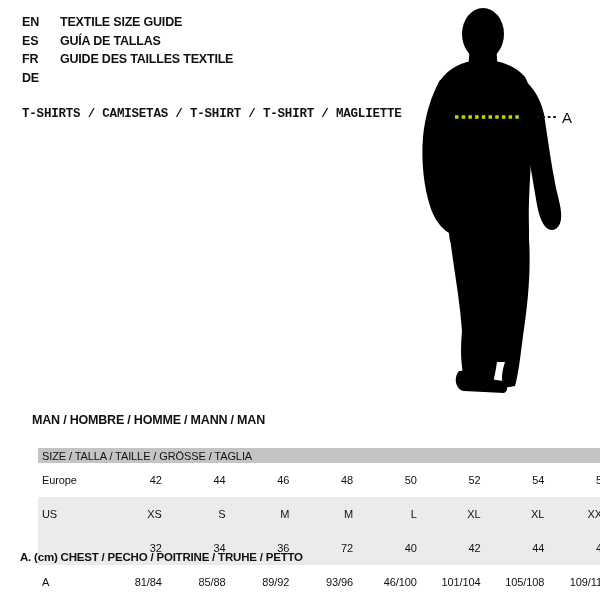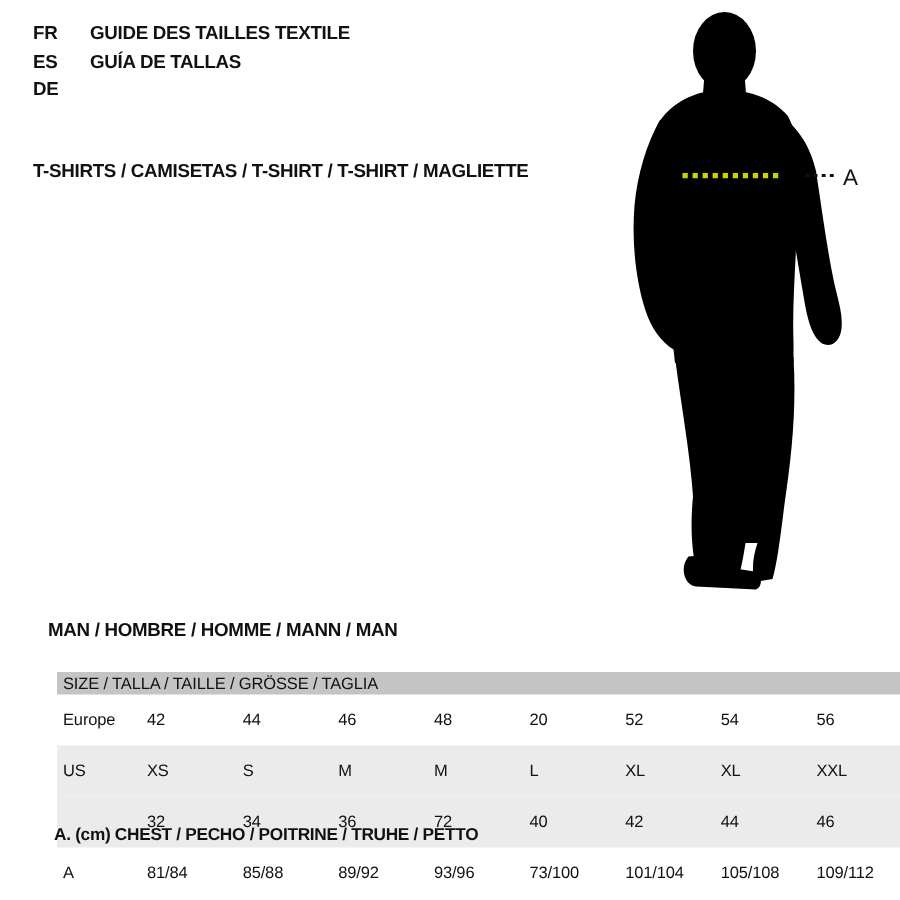--- a/index.html
+++ b/index.html
@@ -6,59 +6,63 @@
   .canvas{
     position:relative;width:600px;height:600px;background:#fff;overflow:hidden;
     font-family:"Liberation Sans","DejaVu Sans",sans-serif;
     color:var(--text,#111);
   }
   
   .langs{position:absolute;left:22px;top:13px;font-weight:700;font-size:12.5px;letter-spacing:-0.2px;}
   .lang-row{display:flex;height:18.6px;align-items:center;}
   .lang-code{width:38px;}
   
-  .cats{position:absolute;left:22px;top:105px;font-weight:700;font-size:12.5px;letter-spacing:-0.2px;}
+  .cats{position:absolute;left:22px;top:105px;font-weight:700;font-size:12.5px;letter-spacing:-0.2px;font-family:Liberation Mono, monospace;}
   .cat-row{display:flex;height:18.6px;align-items:center;white-space:nowrap;}
   
   .figure{position:absolute;left:410px;top:0;}
   .fig-fill{fill:var(--silhouette,#000);}
   .chest-dash{stroke:var(--chest-dash,#c9d400);stroke-width:3.5;stroke-dasharray:3.5 3.2;}
   .pointer-dash{stroke:var(--text,#111);stroke-width:2;stroke-dasharray:2.6 2.8;}
   .measure-a{font-family:"Liberation Sans","DejaVu Sans",sans-serif;font-size:15px;fill:var(--text,#111);}
   
   .section-title{position:absolute;left:20px;top:411px;height:18px;display:flex;align-items:center;
     font-weight:700;font-size:12.5px;letter-spacing:-0.2px;padding-left:12px;}
   
   .size-table{position:absolute;left:18px;top:448px;width:570px;font-size:11px;letter-spacing:-0.1px;margin-left:20px;}
   .thead{height:15px;background:var(--header-bg,#c4c4c4);display:flex;align-items:center;padding-left:4px;}
   .trow{display:flex;height:34px;align-items:center;}
   .trow.shaded{background:var(--row-shade,#ebebeb);}
   .rlabel{width:60px;padding-left:4px;box-sizing:border-box;}
   .cells{flex:1;display:flex;}
-  .cell{flex:1;text-align:left;}
+  .cell{flex:1;text-align:right;}
   
-  .footnote{position:absolute;left:36px;top:549px;height:15px;display:flex;align-items:center;
+  .footnote{position:absolute;left:20px;top:549px;height:15px;display:flex;align-items:center;
     font-weight:700;font-size:11.5px;letter-spacing:-0.2px;white-space:nowrap;}
 </style>
 </head>
 <body>
 
 <div class="canvas">
 
   <div class="langs">
 
-
       <div class="lang-row">
-        <span class="lang-code">FR</span>
-        <span class="lang-text">GUIDE DES TAILLES TEXTILE</span>
+        <span class="lang-code">EN</span>
+        <span class="lang-text">TEXTILE SIZE GUIDE</span>
       </div>
 
       <div class="lang-row">
         <span class="lang-code">ES</span>
         <span class="lang-text">GUÍA DE TALLAS</span>
+      </div>
+
+      <div class="lang-row">
+        <span class="lang-code">FR</span>
+        <span class="lang-text">GUIDE DES TAILLES TEXTILE</span>
       </div>
 
       <div class="lang-row">
         <span class="lang-code">DE</span>
       </div>
 
     </div>
 
   <div class="cats">
 
@@ -87,21 +91,21 @@
     <div class="thead">SIZE / TALLA / TAILLE / GRÖSSE / TAGLIA</div>
     <div>
 
         <div class="trow">
           <div class="rlabel">Europe</div>
           <div class="cells">
             <div class="cell">42</div>
             <div class="cell">44</div>
             <div class="cell">46</div>
             <div class="cell">48</div>
-            <div class="cell">20</div>
+            <div class="cell">50</div>
             <div class="cell">52</div>
             <div class="cell">54</div>
             <div class="cell">56</div>
           </div>
         </div>
 
         <div class="trow shaded">
           <div class="rlabel">US</div>
           <div class="cells">
             <div class="cell">XS</div>
@@ -129,21 +133,21 @@
           </div>
         </div>
 
         <div class="trow">
           <div class="rlabel">A</div>
           <div class="cells">
             <div class="cell">81/84</div>
             <div class="cell">85/88</div>
             <div class="cell">89/92</div>
             <div class="cell">93/96</div>
-            <div class="cell">73/100</div>
+            <div class="cell">46/100</div>
             <div class="cell">101/104</div>
             <div class="cell">105/108</div>
             <div class="cell">109/112</div>
           </div>
         </div>
       </div>
   </div>
 
   <div class="footnote">A. (cm) CHEST / PECHO / POITRINE / TRUHE / PETTO</div>
 

